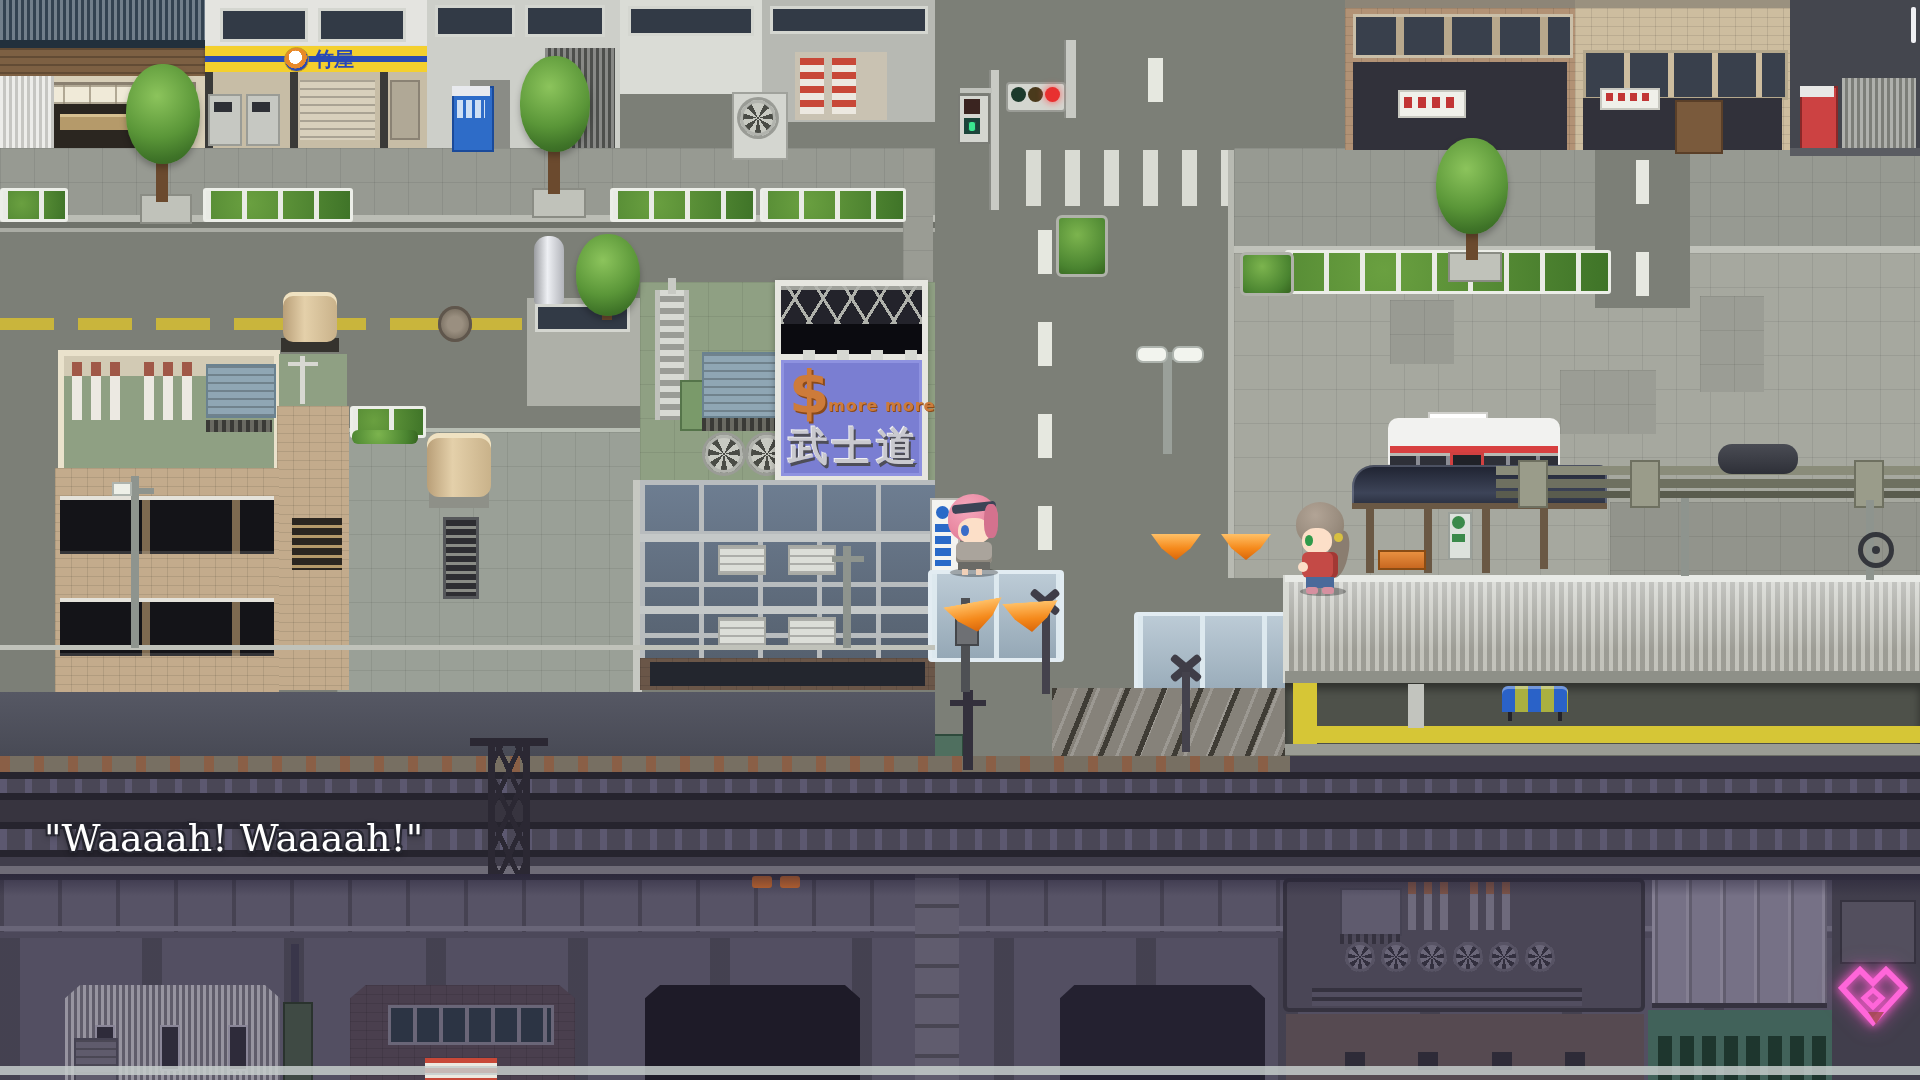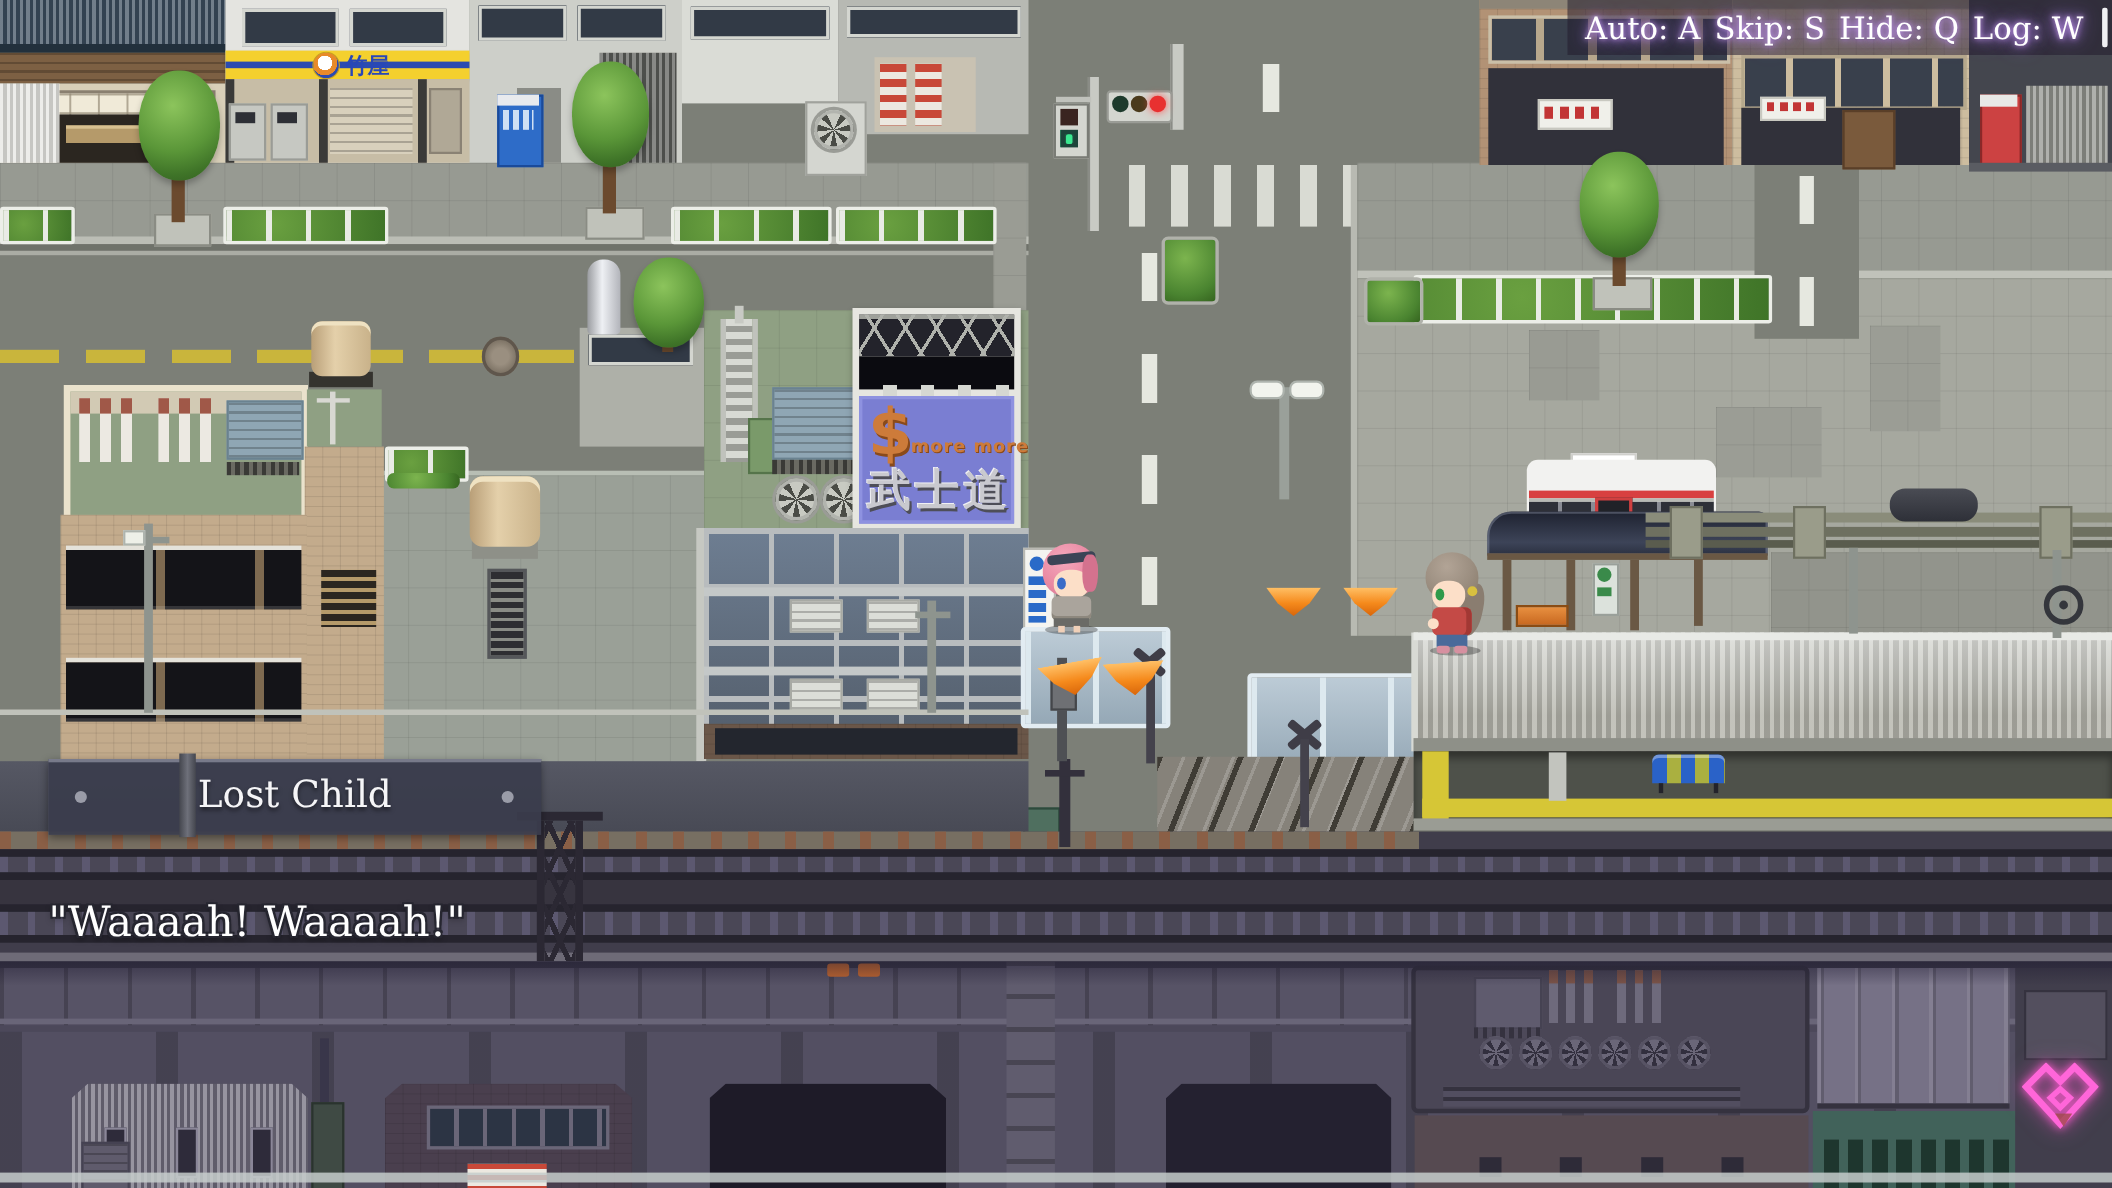--- a/index.html
+++ b/index.html
@@ -424,34 +424,22 @@
       <div class="a" style="left:12px;top:77px;width:28px;height:11px;background:#4a6a9a;"></div>
       <div class="a" style="left:12px;top:87px;width:12px;height:7px;background:#d690a0;border-radius:3px;"></div>
       <div class="a" style="left:28px;top:87px;width:12px;height:7px;background:#d690a0;border-radius:3px;"></div>
     </div>
     <div class="a marker" style="left:944px;top:602px;width:62px;height:30px;transform:rotate(-10deg);"></div>
     <div class="a marker" style="left:1002px;top:602px;width:58px;height:30px;transform:rotate(-4deg);"></div>
     <div class="a marker" style="left:1150px;top:534px;width:52px;height:26px;"></div>
     <div class="a marker" style="left:1220px;top:534px;width:52px;height:26px;"></div>
   </div>
 
-  <div class="a menubar" style="left:1425px;top:0px;width:495px;height:50px;">
-    <span class="menuitem">Auto: A</span>
-    <span class="menuitem">Skip: S</span>
-    <span class="menuitem">Hide: Q</span>
-    <span class="menuitem">Log: W</span>
-  </div>
   <div class="a" style="left:1911px;top:7px;width:5px;height:36px;background:#f0f0f4;border-radius:2px;"></div>
 
-  <div class="a" style="left:44px;top:690px;width:448px;height:66px;background:rgba(58,60,76,.93);border-top:3px solid #787a8a;box-shadow:0 3px 8px rgba(0,0,0,.45);">
-    <div class="a" style="left:24px;top:26px;width:11px;height:11px;border-radius:50%;background:#9a9ca8;"></div>
-    <div class="a" style="left:412px;top:26px;width:11px;height:11px;border-radius:50%;background:#9a9ca8;"></div>
-    <div class="a" style="left:119px;top:-8px;width:15px;height:76px;background:linear-gradient(90deg,#44464e,#6e707a 50%,#44464e);"></div>
-    <div class="bannertxt" style="position:absolute;left:0;right:0;top:10px;text-align:center;">Lost Child</div>
-  </div>
 
   <div class="a dialogtxt" style="left:44px;top:816px;">"Waaaah! Waaaah!"</div>
 
   <svg class="a heart" style="left:1838px;top:966px;" width="70" height="62" viewBox="0 0 70 62">
     <polygon points="35,17 48,4 66,22 35,56 4,22 22,4" fill="none" stroke="#ff66d9" stroke-width="6"></polygon>
     <polygon points="35,24 44,32 35,41 26,32" fill="none" stroke="#ff66d9" stroke-width="5"></polygon>
   </svg>
   <div class="a" style="left:1868px;top:1012px;width:16px;height:12px;background:#a04848;clip-path:polygon(0 0,100% 0,50% 100%);opacity:.8;"></div>
 
 </div>

